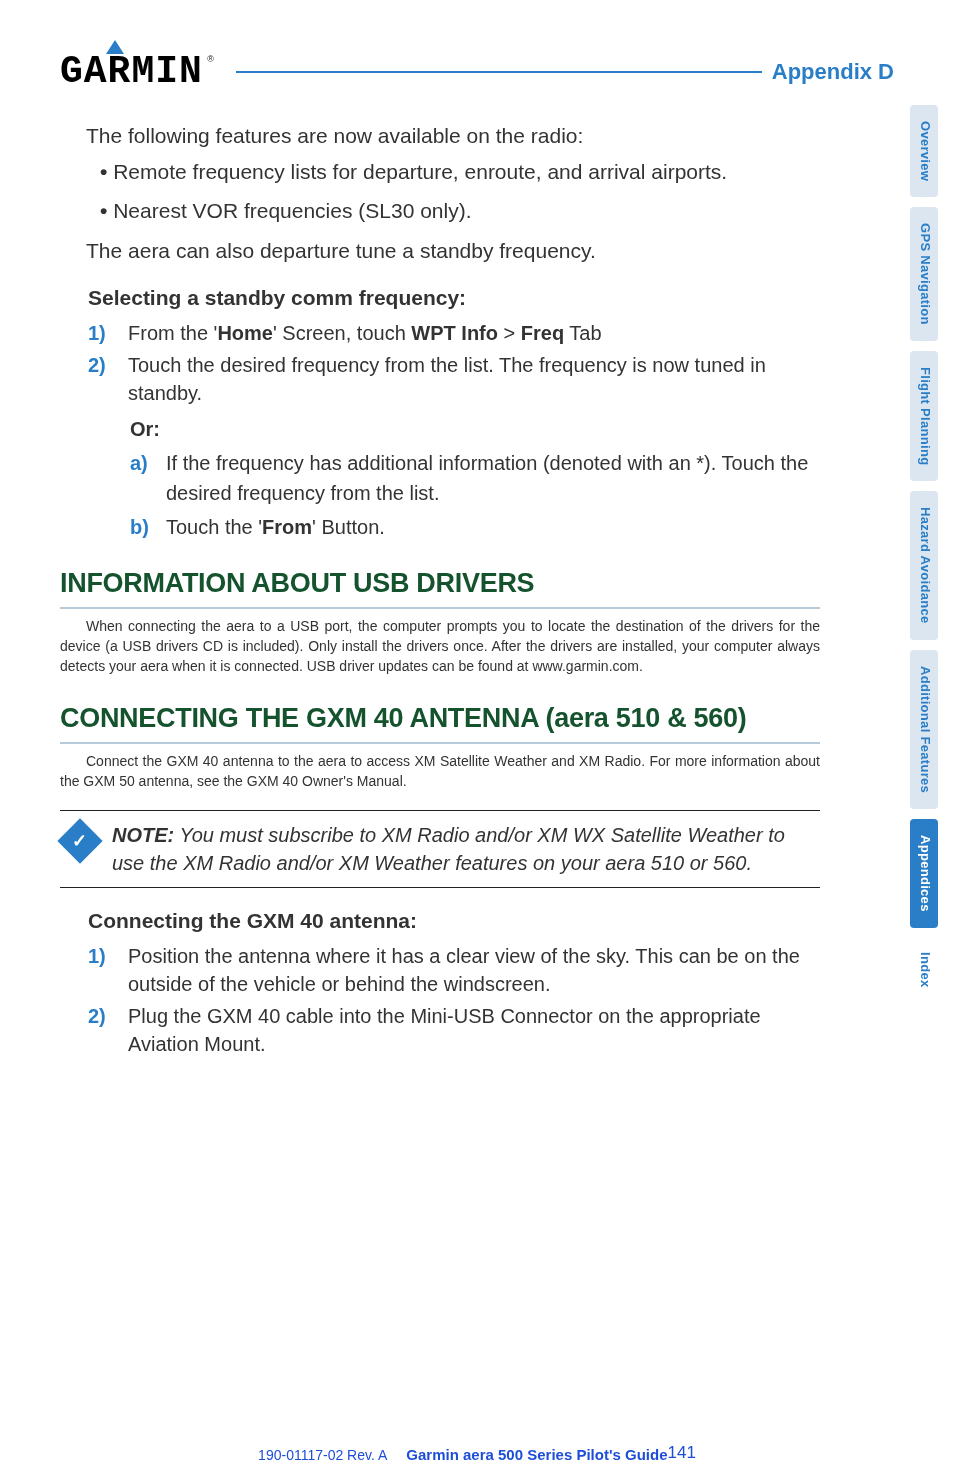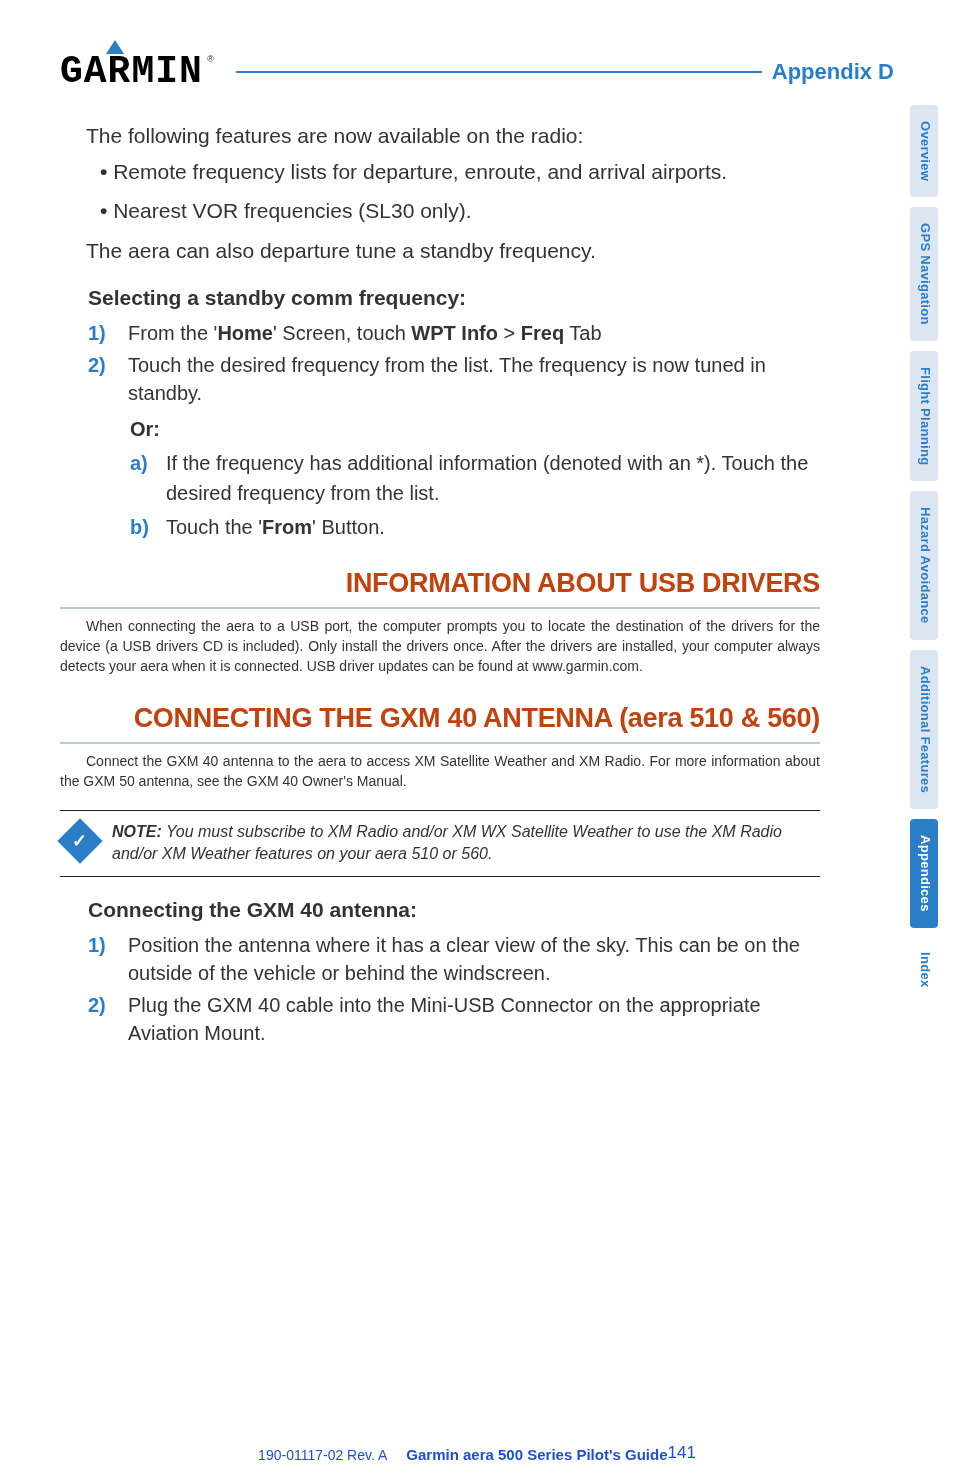--- a/index.html
+++ b/index.html
@@ -104,27 +104,26 @@
     display: flex;
     gap: 12px;
     font-size: 20px;
     margin: 4px 0;
     line-height: 1.5;
   }
   ol.sub > li .num { font-weight: 700; color: #2a7ec7; min-width: 24px; }
   h2.section {
     font-weight: 800;
     font-size: 27px;
-    color: #c2410c;
+    color: #14532d;
     margin: 22px 0 8px 0;
     padding-bottom: 4px;
     border-bottom: 2px solid #b8c9d8;
     width: 760px;
     letter-spacing: -0.3px;
-    text-align: right;
   }
   .body-para {
     text-align: justify;
     font-size: 14px;
     text-indent: 26px;
     margin-bottom: 8px;
     line-height: 1.42;
   }
   .note-box {
     display: flex;
@@ -146,21 +145,21 @@
     flex-shrink: 0;
   }
   .note-icon span {
     transform: rotate(-45deg);
     color: #fff;
     font-weight: 700;
     font-size: 18px;
   }
   .note-text {
     font-style: italic;
-    font-size: 16px;
+    font-size: 20px;
     line-height: 1.4;
   }
   .note-text b { font-weight: 700; }
   
   .tabs {
     position: absolute;
     right: 16px;
     top: 105px;
     width: 28px;
     display: flex;

